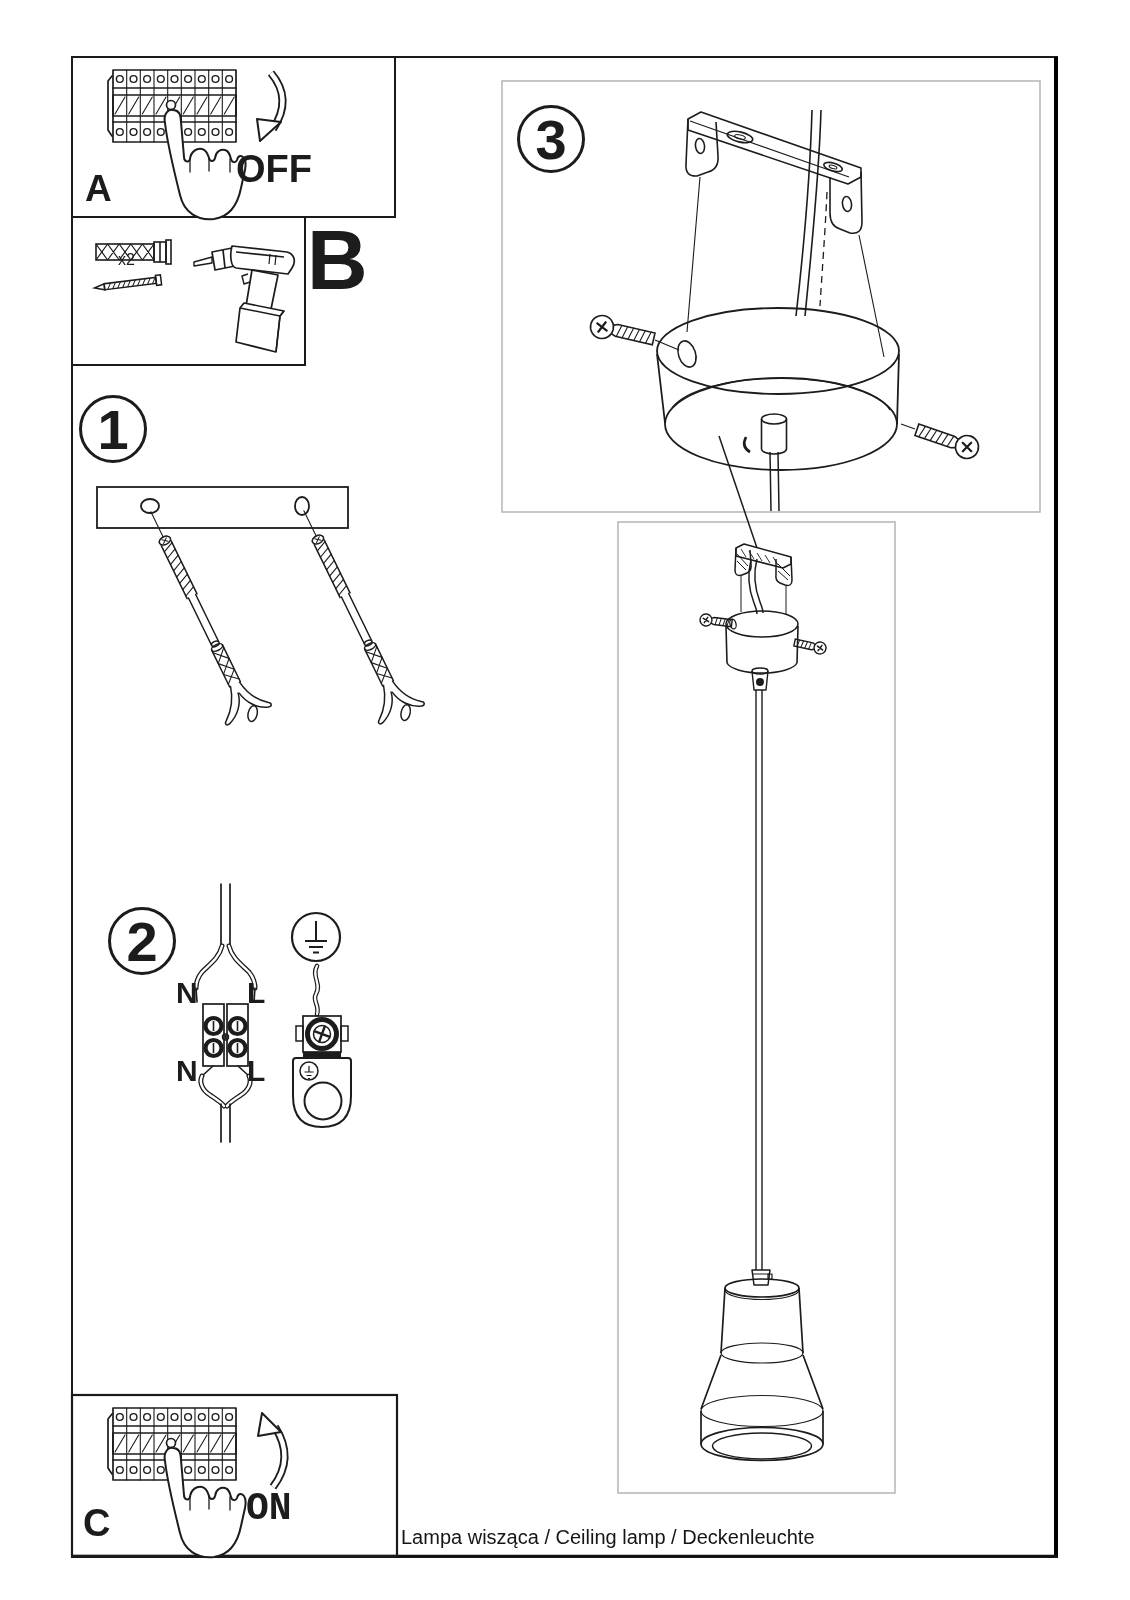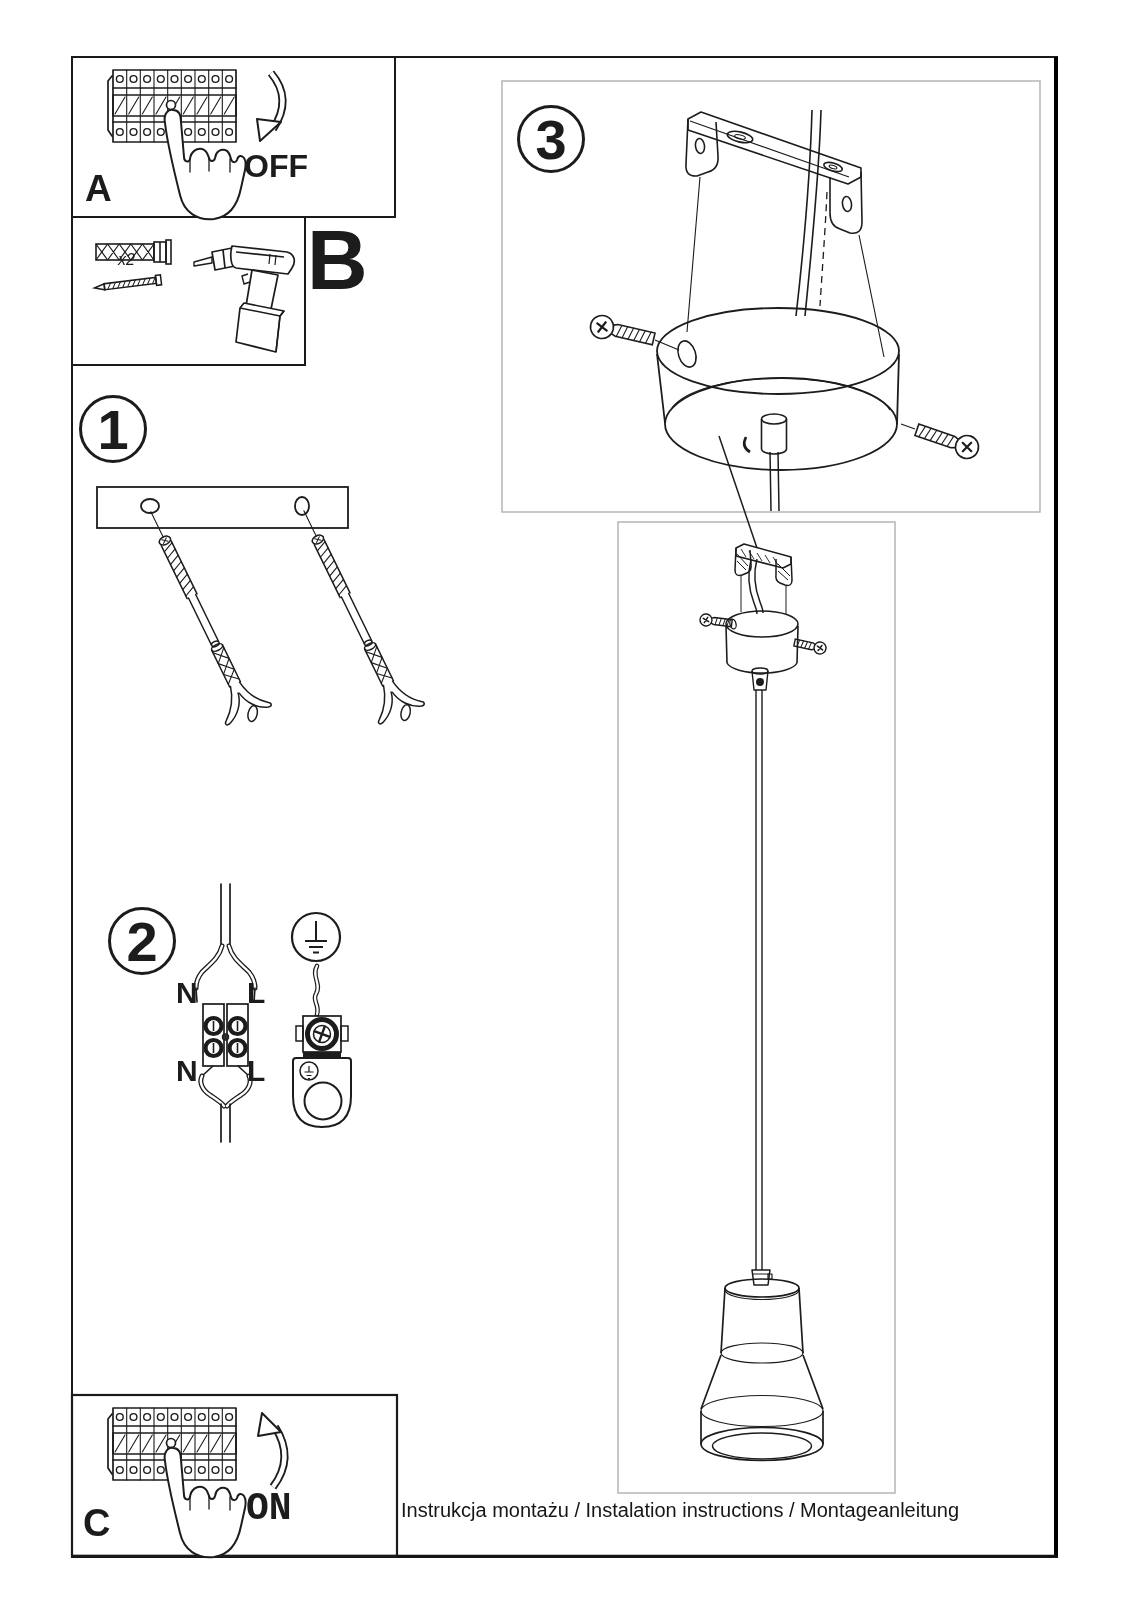--- a/index.html
+++ b/index.html
@@ -271,37 +271,37 @@
 
   <use href="#breaker-hand" x="108" y="1406"></use>
   <g>
     <path d="M273,1487 Q295,1458 275,1427" stroke="#1c1c1c" stroke-width="8" fill="none"></path>
     <path d="M273,1487 Q295,1458 275,1427" stroke="#fff" stroke-width="4.4" fill="none"></path>
     <path d="M281,1432 L262,1413 L258,1436 Z" fill="#fff" stroke="#1c1c1c" stroke-width="2" stroke-linejoin="round"></path>
   </g>
 </svg>
 
 <div class="label" style="left:85px;top:170px;font-size:37px;">A</div>
-<div class="label" style="left:244px;top:150px;font-size:32px;">OFF</div>
+<div class="label" style="left:236px;top:150px;font-size:38px;">OFF</div>
 <div class="label" style="left:307px;top:218px;font-size:84px;">B</div>
-<div class="label" style="left:118px;top:252px;font-size:16px;font-style:italic;font-weight:400;">x2</div>
+<div class="label" style="left:118px;top:252px;font-size:16px;font-weight:400;">x2</div>
 
 <div class="badge" style="left:79px;top:395px;">
       <span>1</span>
     </div>
 <div class="badge" style="left:108px;top:907px;">
       <span>2</span>
     </div>
 <div class="badge" style="left:517px;top:105px;">
       <span>3</span>
     </div>
 
 <div class="label" style="left:176px;top:978px;font-size:30px;">N</div>
 <div class="label" style="left:247px;top:978px;font-size:30px;">L</div>
 <div class="label" style="left:176px;top:1056px;font-size:30px;">N</div>
 <div class="label" style="left:247px;top:1056px;font-size:30px;">L</div>
 
 <div class="label" style="left:83px;top:1504px;font-size:38px;">C</div>
 <div class="label" style="left:246px;top:1490px;font-size:38px;font-family:Liberation Mono, monospace;">ON</div>
 
-<div class="footer-line" style="left:401px;top:1499px;">Instrukcja montażu / Instalation instructions / Montageanleitung</div>
+<div class="footer-line" style="left:401px;top:1526px;">Lampa wisząca / Ceiling lamp / Deckenleuchte</div>
 
 </div>
 
 </body></html>

